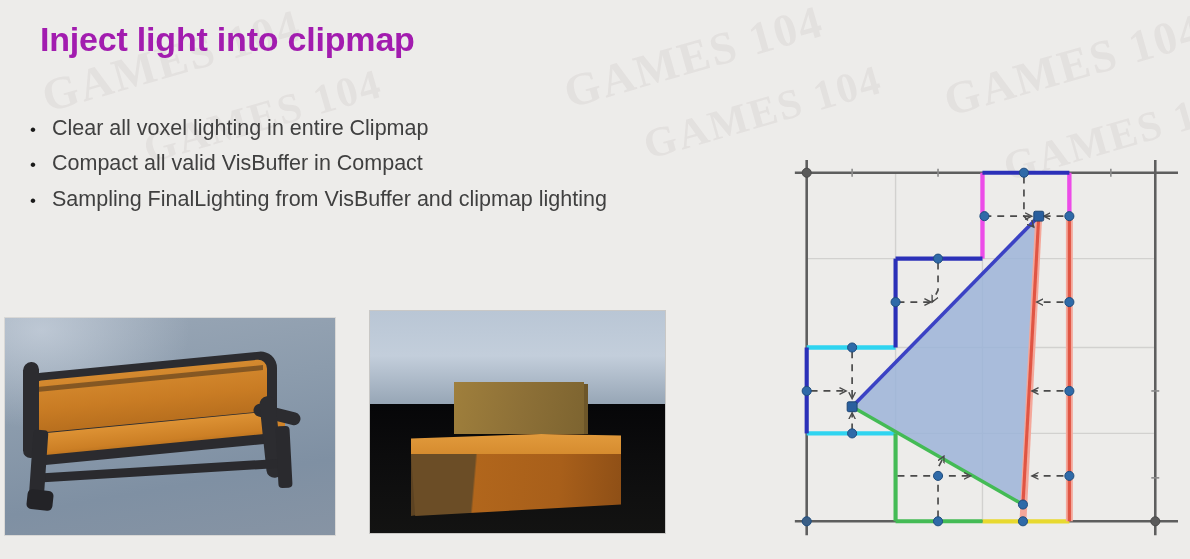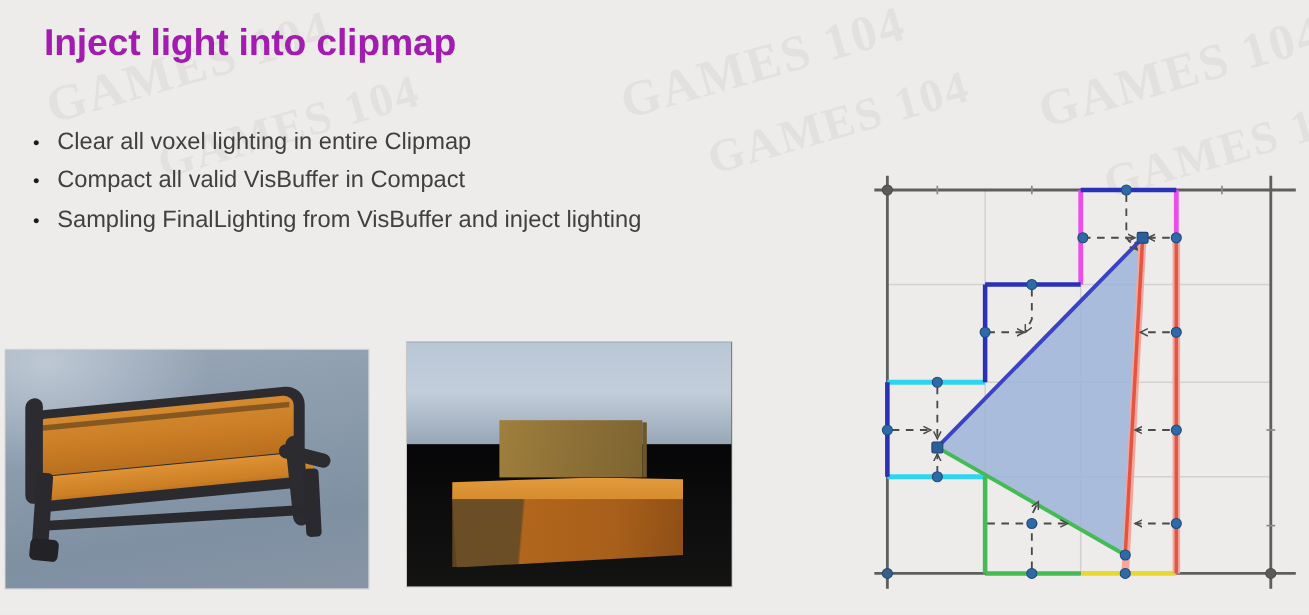--- a/index.html
+++ b/index.html
@@ -236,21 +236,21 @@
     <div class="bullet">
       <span class="bullet-dot">•</span>
       <span class="bullet-text">Clear all voxel lighting in entire Clipmap</span>
     </div>
     <div class="bullet">
       <span class="bullet-dot">•</span>
       <span class="bullet-text">Compact all valid VisBuffer in Compact</span>
     </div>
     <div class="bullet">
       <span class="bullet-dot">•</span>
-      <span class="bullet-text">Sampling FinalLighting from VisBuffer and inject lighting</span>
+      <span class="bullet-text">Sampling FinalLighting from VisBuffer and clipmap lighting</span>
     </div>
   </div>
 
   <div id="photo-bench-smooth">
     <div class="halo"></div>
     <div class="bsm-backframe"></div>
     <div class="bsm-backslat"></div>
     <div class="bsm-backslat2"></div>
     <div class="bsm-armL"></div>
     <div class="bsm-seat"></div>

